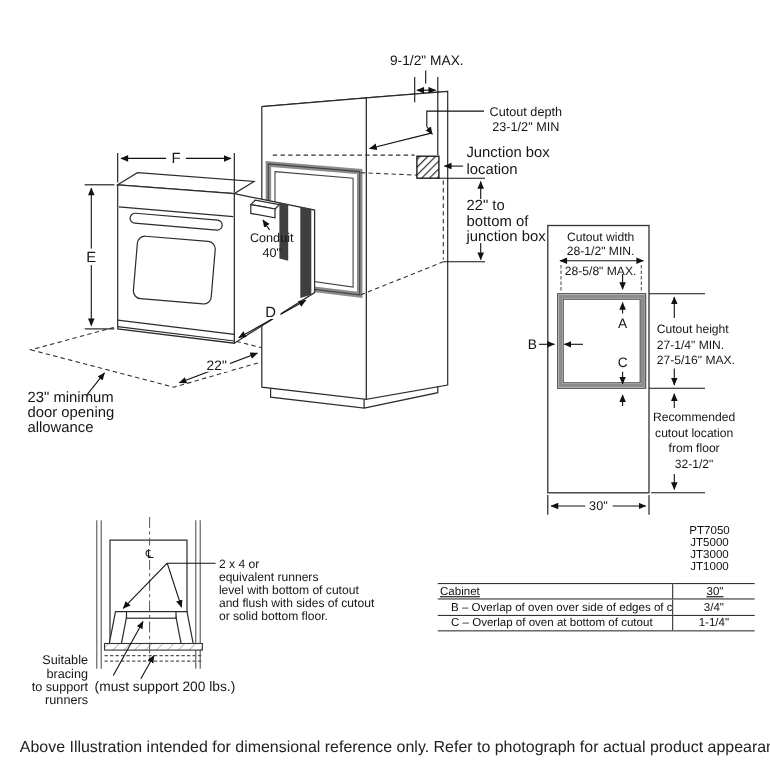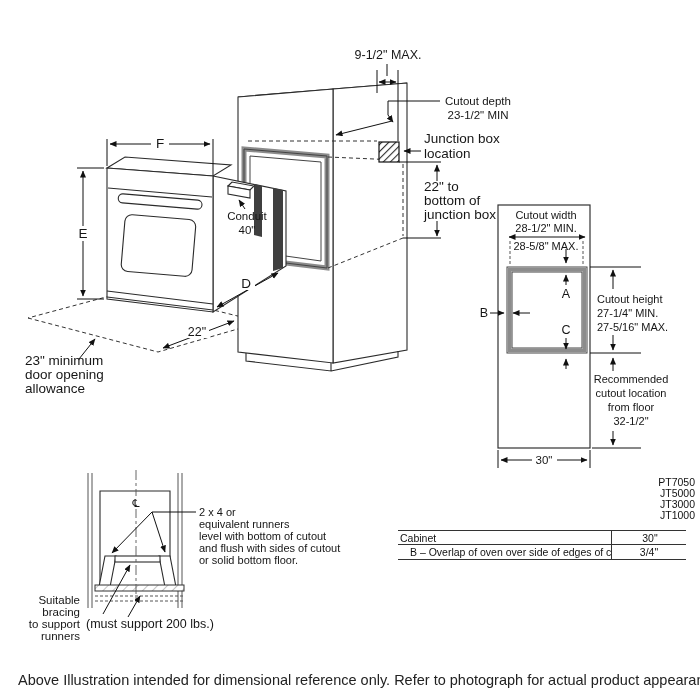--- a/index.html
+++ b/index.html
@@ -11,26 +11,26 @@
   .mid{text-anchor:middle}.end{text-anchor:end}
   .ln{stroke:#2b2b2b;stroke-width:1.1;fill:none}
   .lnw{stroke:#2b2b2b;stroke-width:1.1;fill:#fff}
   .dim{stroke:#111;stroke-width:1;fill:none}
   .dash{stroke:#333;stroke-width:1;stroke-dasharray:4 3;fill:none}
   .dash2{stroke:#555;stroke-width:1;stroke-dasharray:3 2;fill:none}
   .gray{stroke:#8c8c8c;fill:none}
   .thin{stroke:#444;stroke-width:1;fill:none}
   .wbg{fill:#fff}
   
-  .models{position:absolute;left:595px;top:477px;width:100px;text-align:right;
+  .models{position:absolute;left:595px;top:477px;width:100px;text-align:center;
           font-size:10.5px;line-height:11px;}
   table.spec{position:absolute;left:398px;top:530px;width:288px;border-collapse:collapse;
              font-size:10.5px;table-layout:fixed;}
   table.spec td{border-top:1px solid #333;height:13.3px;padding:0 0 0 12px;white-space:nowrap;overflow:hidden;}
-  table.spec tr.section td{padding-left:2px;}
+  table.spec tr.section td{padding-left:2px;text-decoration:underline;}
   table.spec td.val{border-left:1px solid #333;text-align:center;width:72px;padding:0;}
   table.spec tr:last-child td{border-bottom:1px solid #333;}
   .footer{position:absolute;left:18px;top:672px;width:680px;font-size:14.5px;
           white-space:nowrap;color:#222;}
 </style>
 </head>
 <body>
 
 <div class="page">
 
@@ -286,18 +286,22 @@
 <table class="spec">
   <tbody>
         <tr class="section">
           <td>Cabinet</td>
           <td class="val">30"</td>
         </tr>
   <tr>
           <td>B – Overlap of oven over side of edges of cutout</td>
           <td class="val">3/4"</td>
         </tr>
+  <tr>
+          <td>C – Overlap of oven at bottom of cutout</td>
+          <td class="val">1-1/4"</td>
+        </tr>
 </tbody>
     </table>
 
 <div class="footer">Above Illustration intended for dimensional reference only. Refer to photograph for actual product appearance.</div>
 
 </div>
 
 </body></html>

